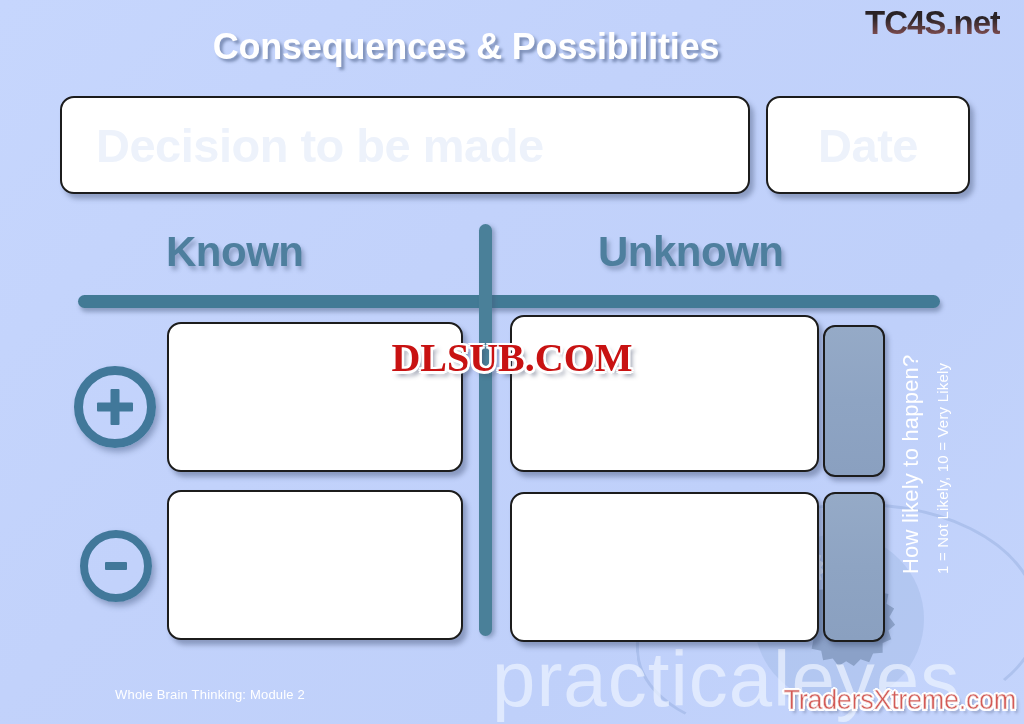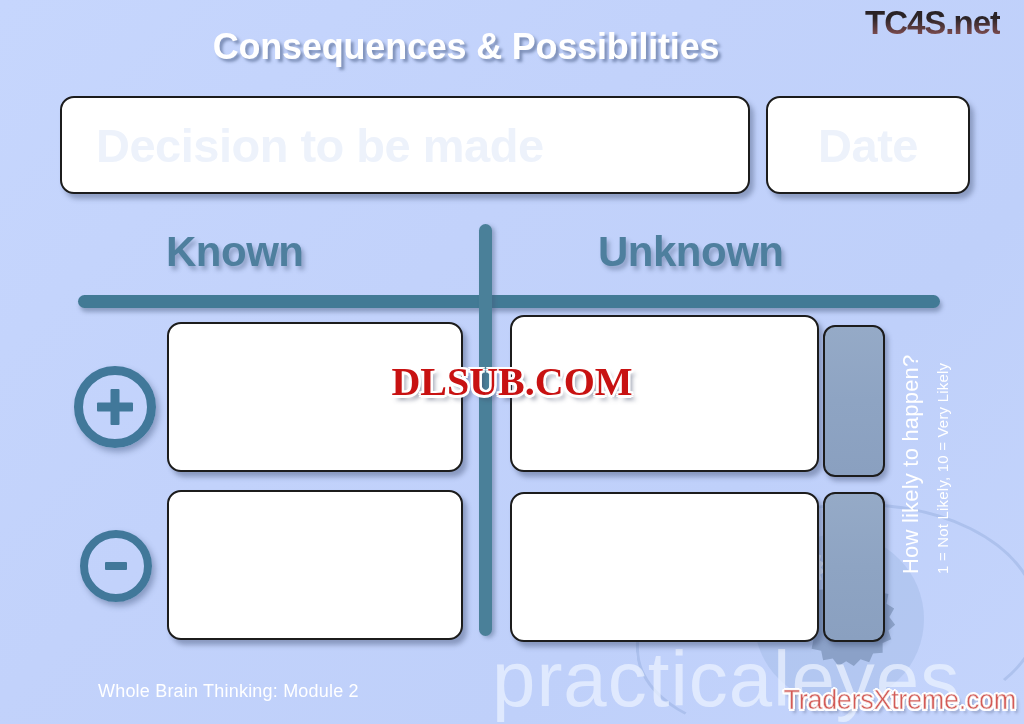--- a/index.html
+++ b/index.html
@@ -277,23 +277,23 @@
   #legend-secondary {
     left: 58px;
     font-size: 15px;
     font-weight: 400;
     letter-spacing: 0.2px;
   }
 
   
   .module-footer {
     position: absolute;
-    left: 98px;
+    left: 115px;
     bottom: 22px;
-    font-size: 18px;
+    font-size: 13px;
     color: #ffffff;
     letter-spacing: 0.2px;
   }
 
   .site-tag-bottom {
     position: absolute;
     right: 8px;
     bottom: 8px;
     font-size: 27px;
     font-weight: normal;
@@ -316,21 +316,20 @@
     font-family: "Liberation Serif", serif;
     font-size: 40px;
     font-weight: bold;
     color: #c81212;
     letter-spacing: 0px;
     pointer-events: none;
     text-shadow:
       2.5px 0 0 #fff, -2.5px 0 0 #fff, 0 2.5px 0 #fff, 0 -2.5px 0 #fff,
       2px 2px 0 #fff, -2px 2px 0 #fff, 2px -2px 0 #fff, -2px -2px 0 #fff,
       4px 5px 4px rgba(60,70,100,0.5);
-    margin-top: 24px;
   }
 </style>
 </head>
 <body>
 
 <div id="worksheet">
 
   <div class="bg-eye-wrap">
     <div class="bg-eye-outline"></div>
     <div class="bg-eye-iris"></div>

